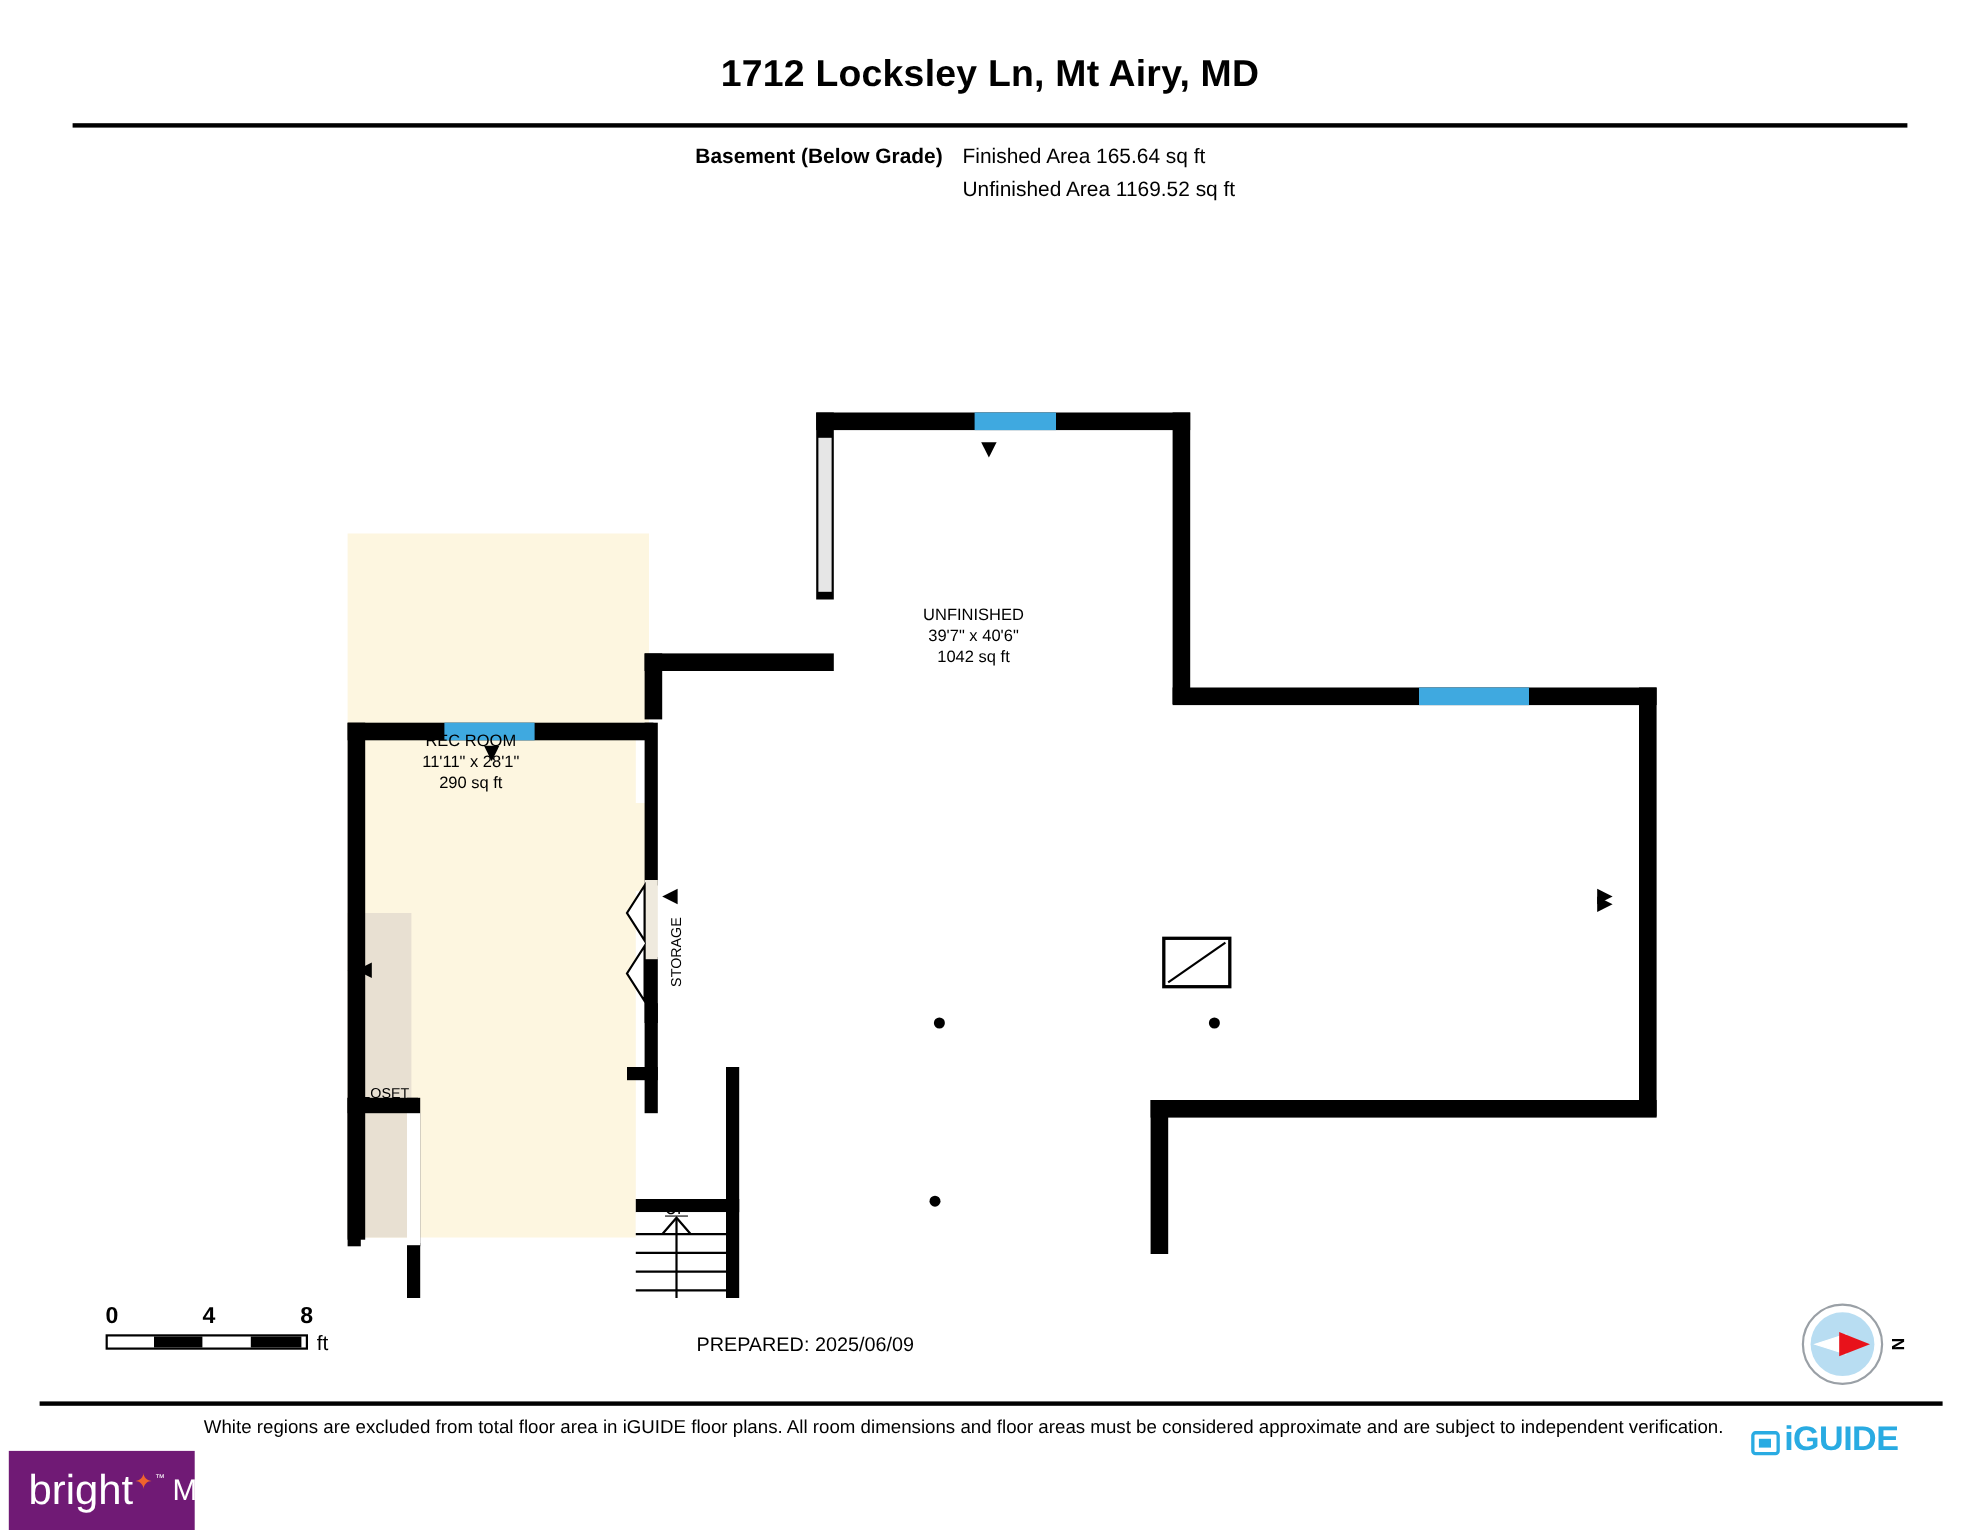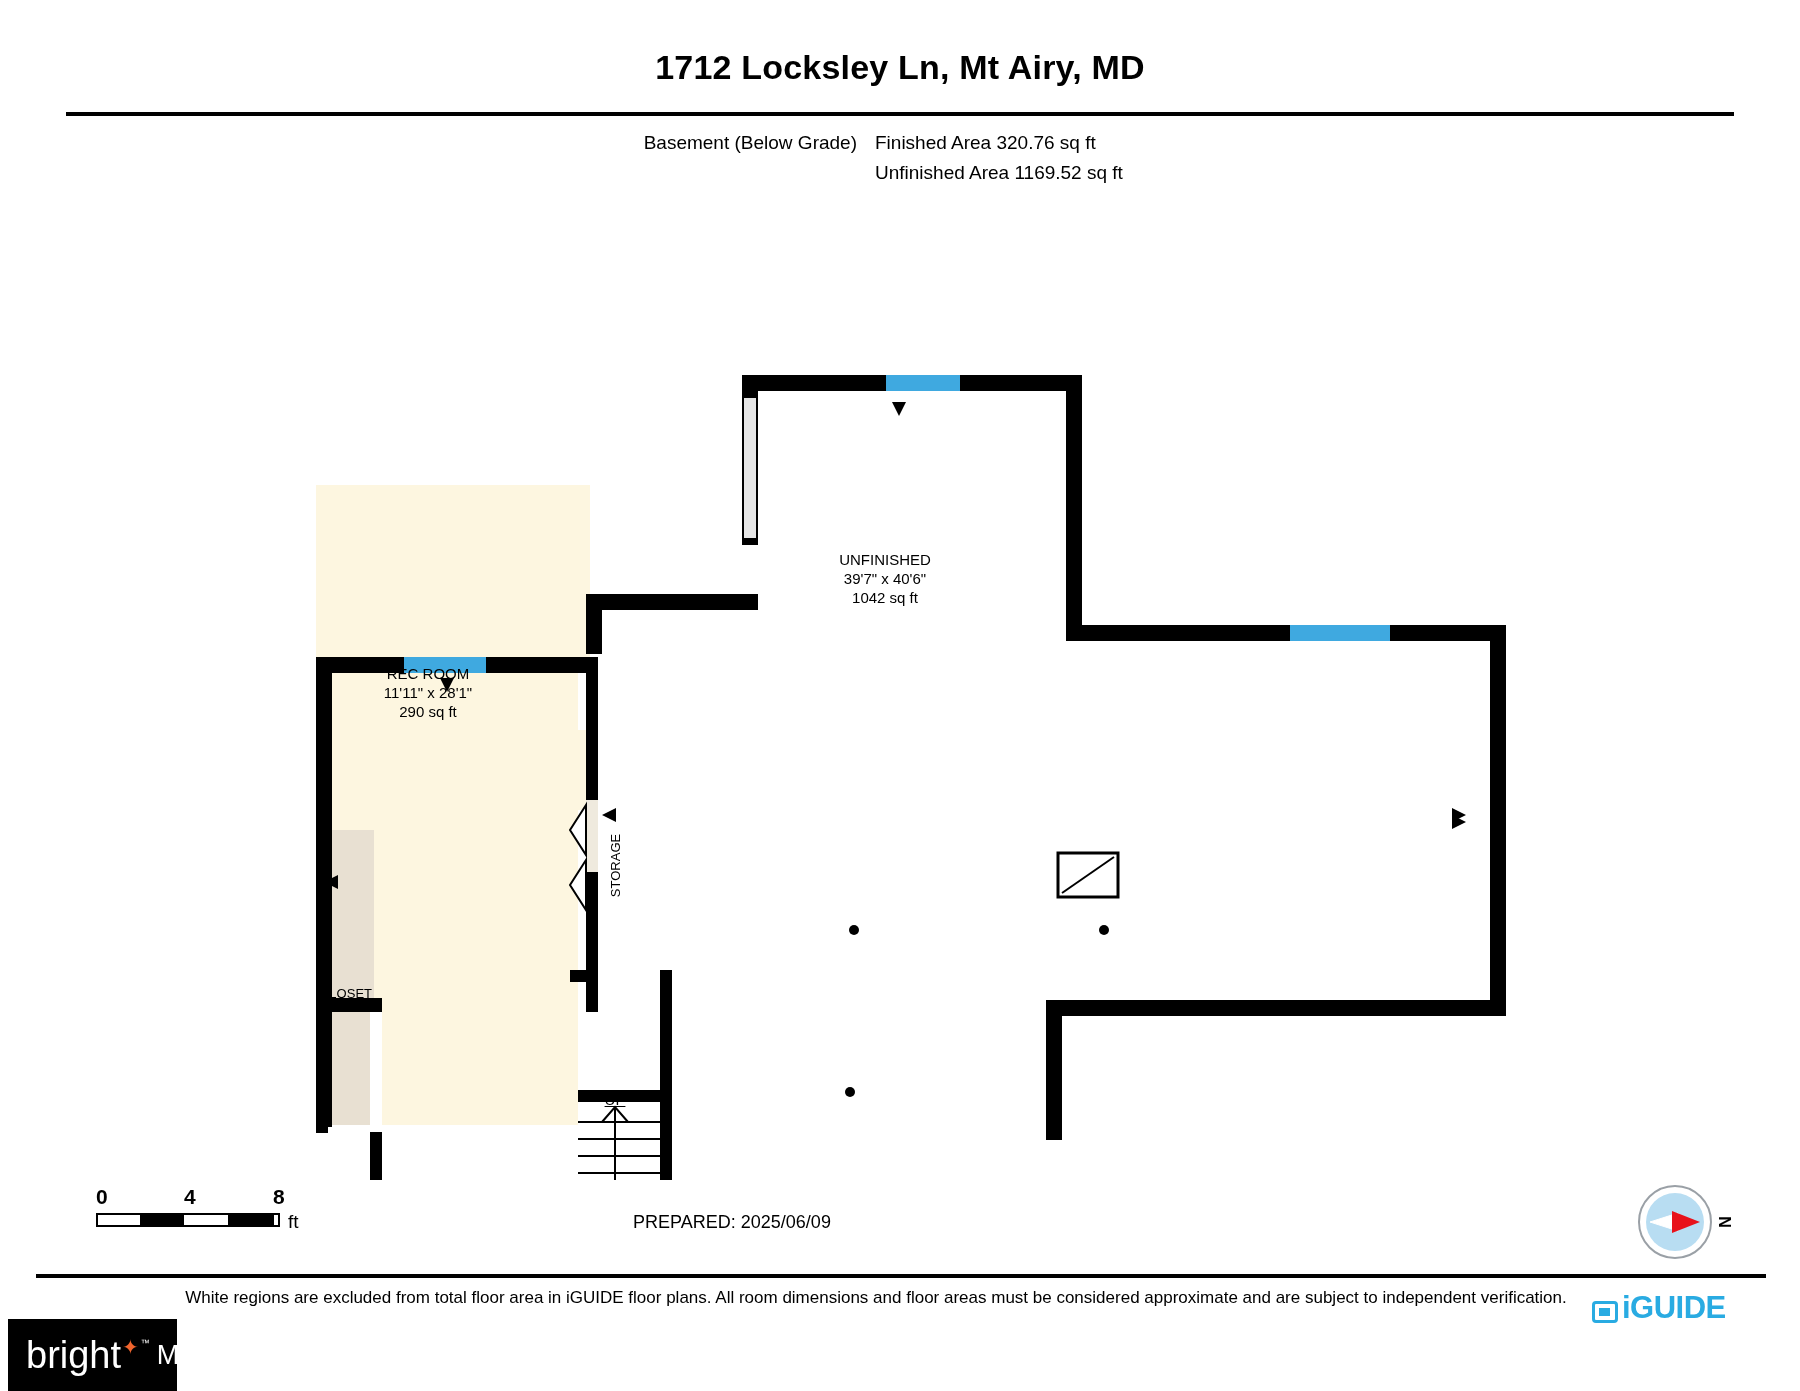--- a/index.html
+++ b/index.html
@@ -44,21 +44,21 @@
     left: 0;
     width: 1800px;
     font-size: 19px;
   }
   .subhead .row {
     display: flex;
     justify-content: center;
     line-height: 30px;
   }
   .subhead .lbl {
-    font-weight: normal;
+    font-weight: bold;
     text-align: right;
     width: 232px;
     padding-right: 18px;
   }
   .subhead .val {
     width: 300px;
     text-align: left;
   }
   .subhead .row.second .lbl { font-weight: bold; }
 
@@ -195,21 +195,21 @@
     line-height: 1;
   }
 
   
   .brightmls {
     position: absolute;
     left: 8px;
     top: 1319px;
     width: 169px;
     height: 72px;
-    background: #000000;
+    background: #701a75;
     display: flex;
     align-items: center;
     padding-left: 18px;
     box-sizing: border-box;
   }
   .brightmls .b1 {
     font-size: 38px;
     color: #ffffff;
     font-weight: normal;
     line-height: 1;
@@ -253,21 +253,21 @@
 <body>
 
 <div id="page">
 
   <div class="title">1712 Locksley Ln, Mt Airy, MD</div>
   <div class="rule-top"></div>
 
   <div class="subhead">
     <div class="row">
       <div class="lbl">Basement (Below Grade)</div>
-      <div class="val">Finished Area 320.76 sq ft</div>
+      <div class="val">Finished Area 165.64 sq ft</div>
     </div>
     <div class="row second">
       <div class="lbl"></div>
       <div class="val">Unfinished Area 1169.52 sq ft</div>
     </div>
   </div>
 
   <svg id="plan" viewBox="0 0 1800 1010">
 
     <g>

